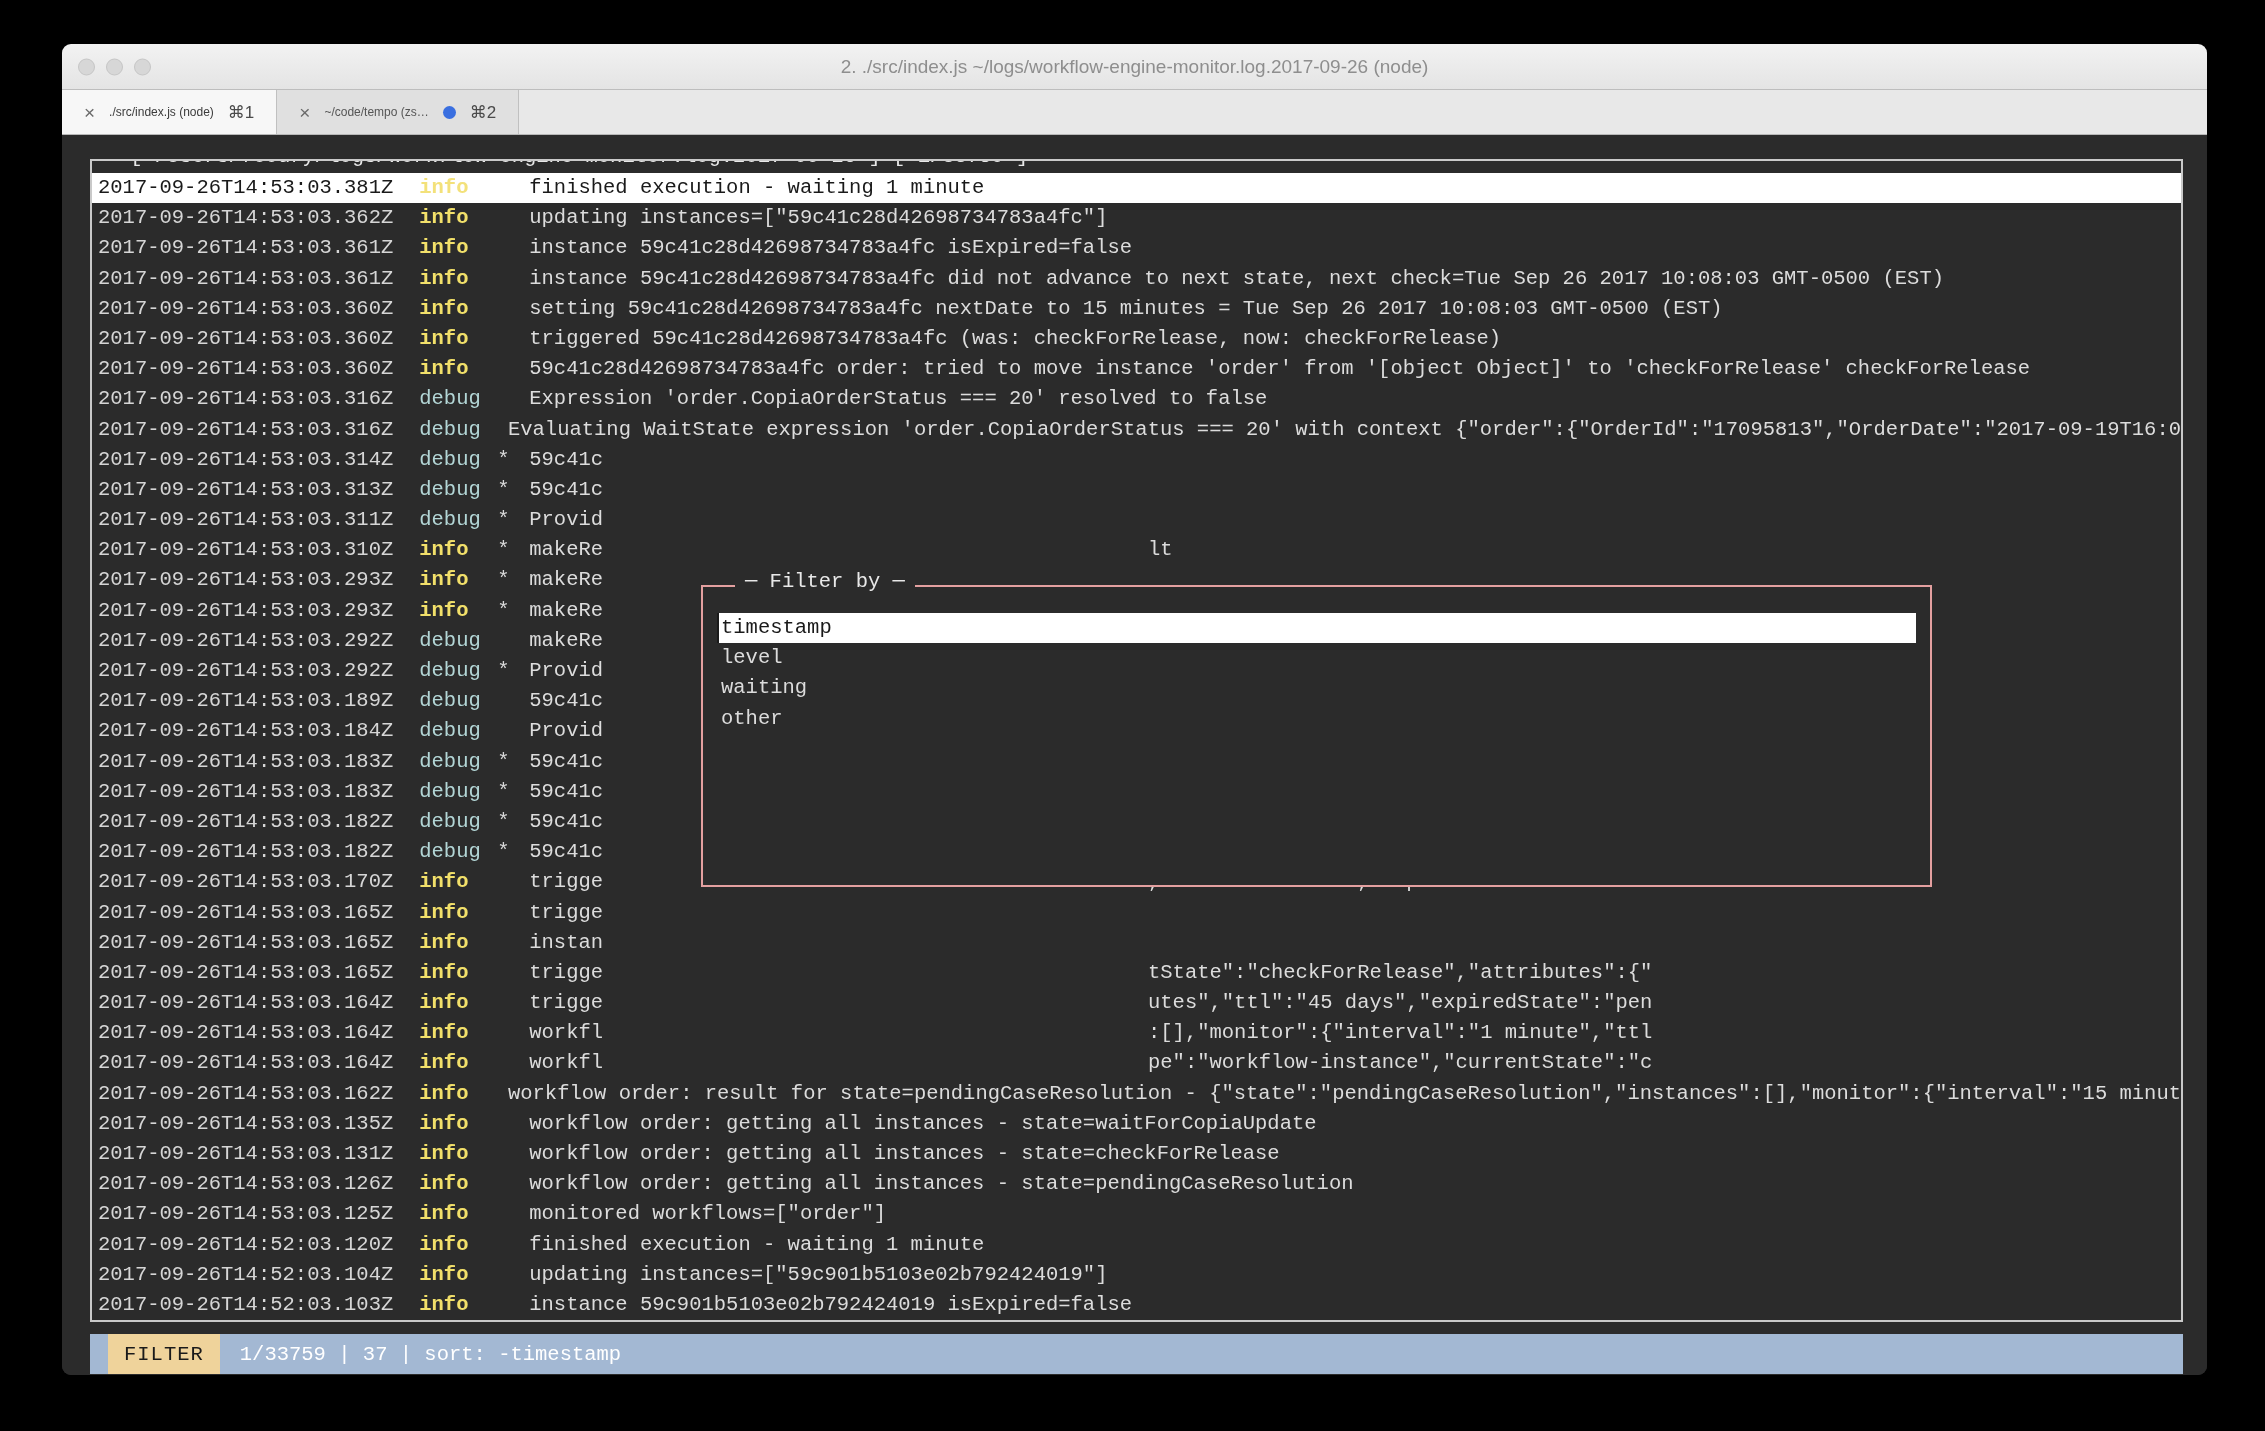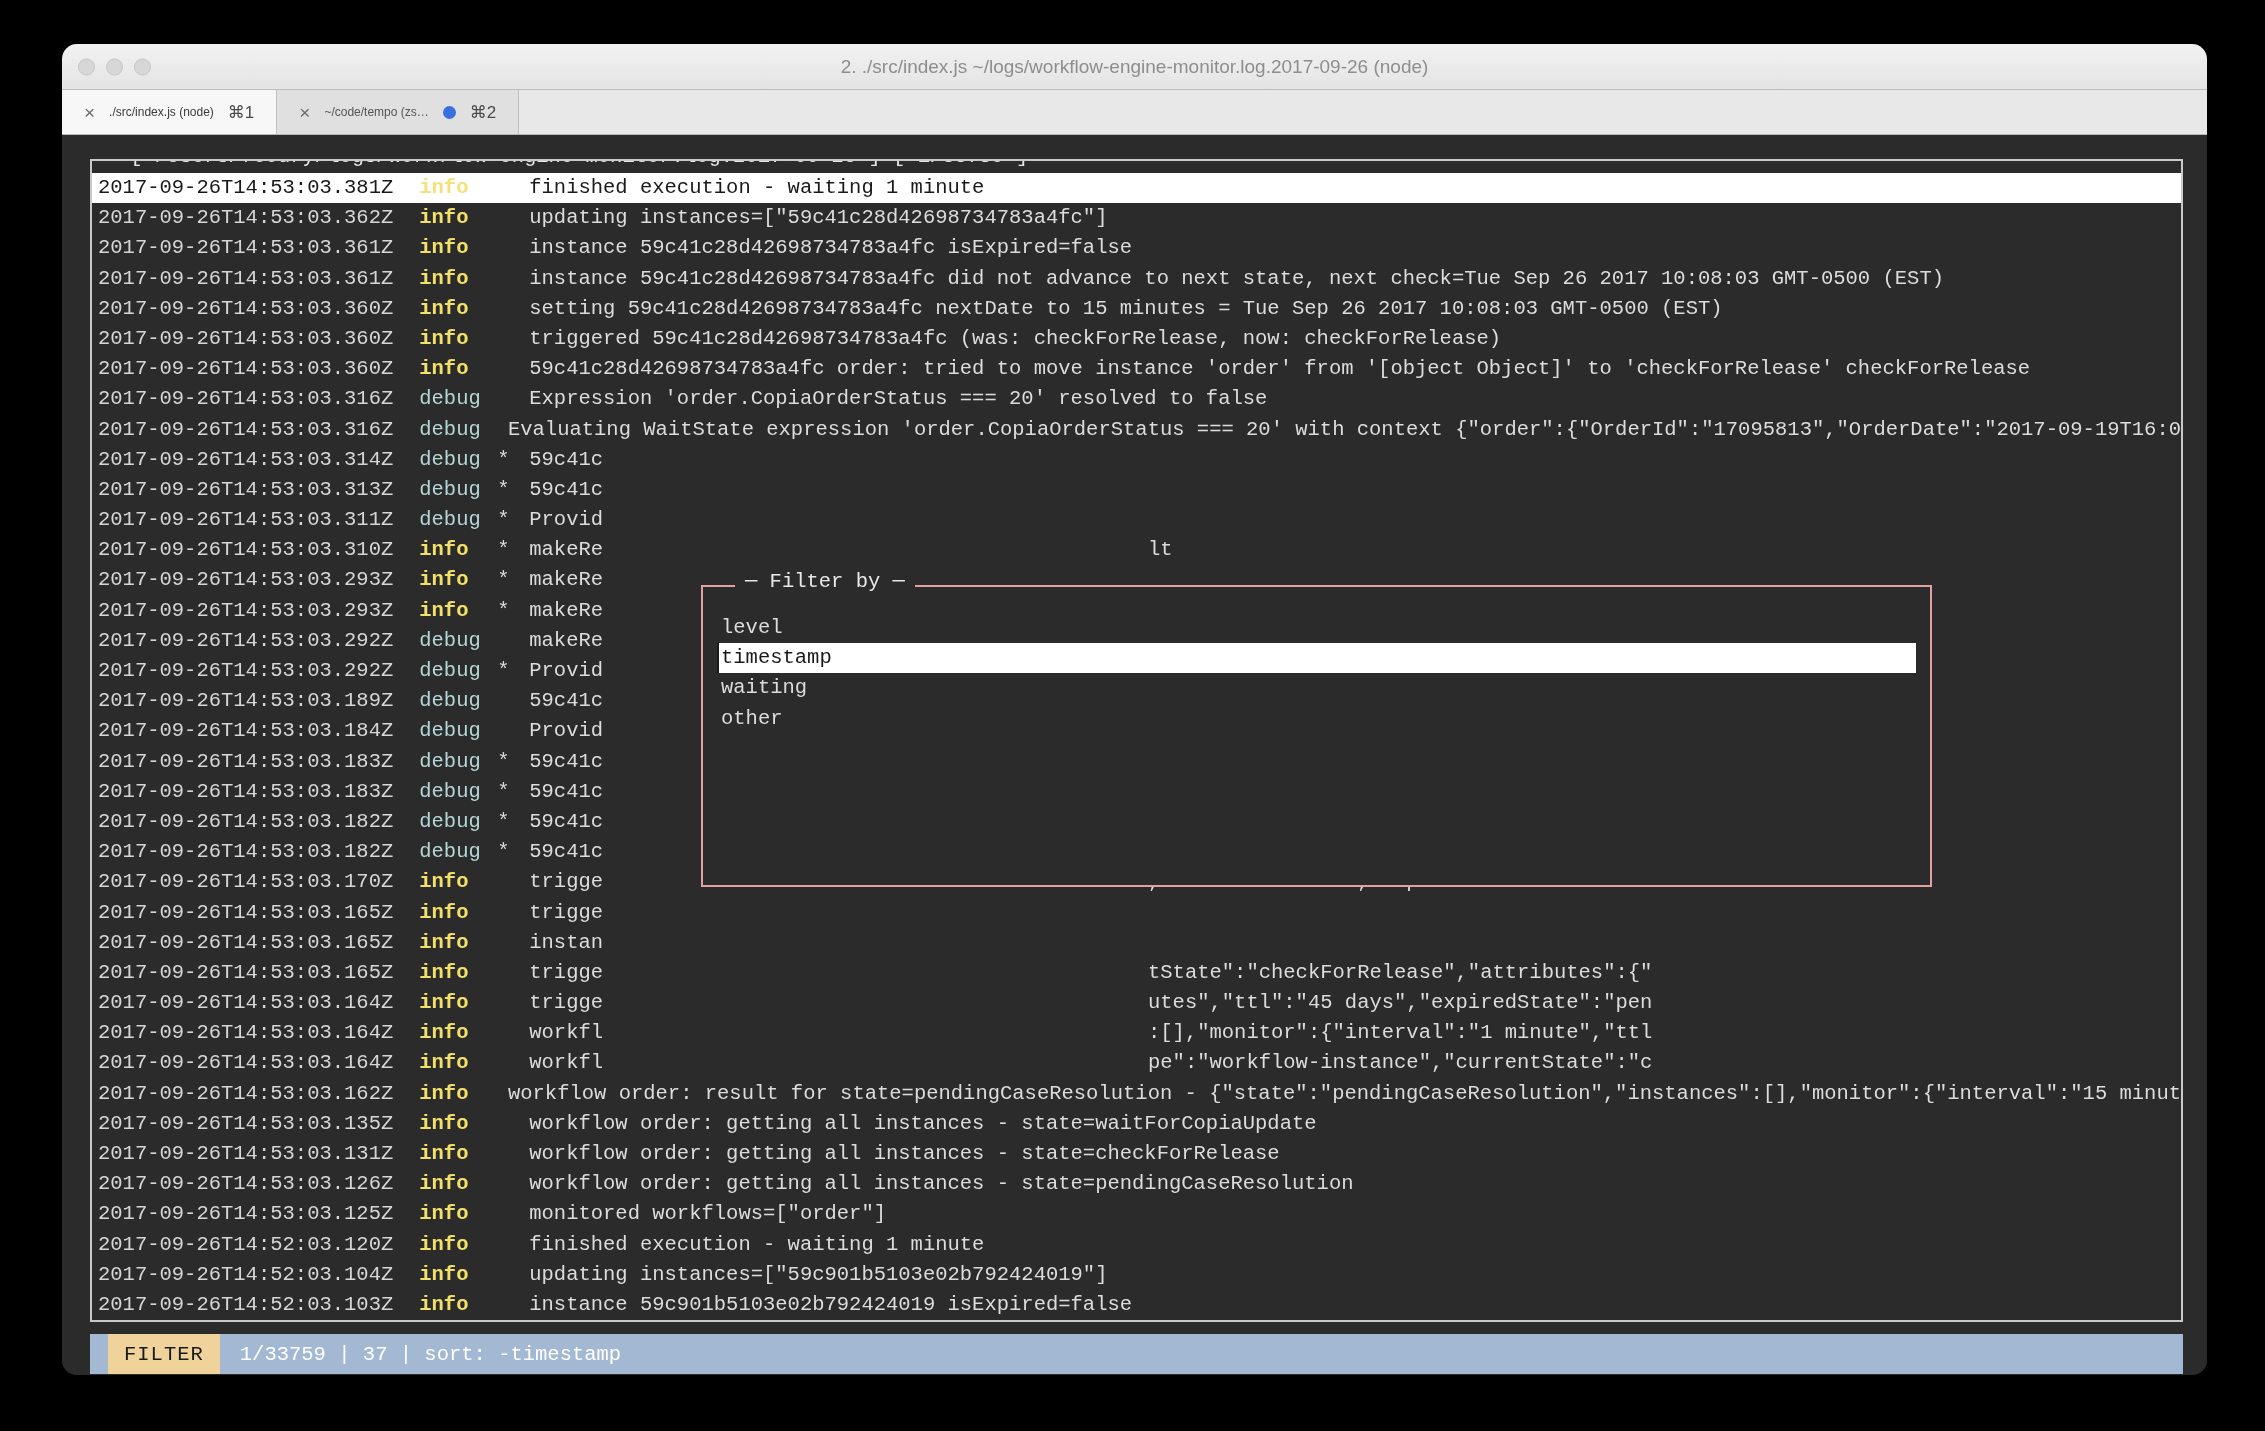--- a/index.html
+++ b/index.html
@@ -20,21 +20,21 @@
   }
 
   
   .window {
     position: absolute;
     left: 62px;
     top: 44px;
     width: 2145px;
     height: 1331px;
     background: #2b2b2b;
-    border-radius: 15px;
+    border-radius: 9px;
     box-shadow: 0 10px 40px rgba(0,0,0,0.65);
     overflow: hidden;
     display: flex;
     flex-direction: column;
   }
 
   
   .titlebar {
     position: relative;
     height: 46px;
@@ -290,22 +290,22 @@
 
     <div class="term-body">
 
       <div class="log-panel">
         <div class="panel-title">─[ /Users/fcoury/logs/workflow-engine-monitor.log.2017-09-26 ] [ 1/33759 ]</div>
         <div class="log-list" id="log-list"><div class="log-row selected"><span class="ts">2017-09-26T14:53:03.381Z</span><span class="lvl lvl-info">info</span><span class="star empty"> </span><span class="msg">finished execution - waiting 1 minute</span></div><div class="log-row"><span class="ts">2017-09-26T14:53:03.362Z</span><span class="lvl lvl-info">info</span><span class="star empty"> </span><span class="msg">updating instances=["59c41c28d42698734783a4fc"]</span></div><div class="log-row"><span class="ts">2017-09-26T14:53:03.361Z</span><span class="lvl lvl-info">info</span><span class="star empty"> </span><span class="msg">instance 59c41c28d42698734783a4fc isExpired=false</span></div><div class="log-row"><span class="ts">2017-09-26T14:53:03.361Z</span><span class="lvl lvl-info">info</span><span class="star empty"> </span><span class="msg">instance 59c41c28d42698734783a4fc did not advance to next state, next check=Tue Sep 26 2017 10:08:03 GMT-0500 (EST)</span></div><div class="log-row"><span class="ts">2017-09-26T14:53:03.360Z</span><span class="lvl lvl-info">info</span><span class="star empty"> </span><span class="msg">setting 59c41c28d42698734783a4fc nextDate to 15 minutes = Tue Sep 26 2017 10:08:03 GMT-0500 (EST)</span></div><div class="log-row"><span class="ts">2017-09-26T14:53:03.360Z</span><span class="lvl lvl-info">info</span><span class="star empty"> </span><span class="msg">triggered 59c41c28d42698734783a4fc (was: checkForRelease, now: checkForRelease)</span></div><div class="log-row"><span class="ts">2017-09-26T14:53:03.360Z</span><span class="lvl lvl-info">info</span><span class="star empty"> </span><span class="msg">59c41c28d42698734783a4fc order: tried to move instance 'order' from '[object Object]' to 'checkForRelease' checkForRelease</span></div><div class="log-row"><span class="ts">2017-09-26T14:53:03.316Z</span><span class="lvl lvl-debug">debug</span><span class="star empty"> </span><span class="msg">Expression 'order.CopiaOrderStatus === 20' resolved to false</span></div><div class="log-row"><span class="ts">2017-09-26T14:53:03.316Z</span><span class="lvl lvl-debug">debug</span><span class="star empty"> </span><span class="msg">Evaluating WaitState expression 'order.CopiaOrderStatus === 20' with context {"order":{"OrderId":"17095813","OrderDate":"2017-09-19T16:0</span></div><div class="log-row"><span class="ts">2017-09-26T14:53:03.314Z</span><span class="lvl lvl-debug">debug</span><span class="star">*</span><span class="msg">59c41c</span></div><div class="log-row"><span class="ts">2017-09-26T14:53:03.313Z</span><span class="lvl lvl-debug">debug</span><span class="star">*</span><span class="msg">59c41c</span></div><div class="log-row"><span class="ts">2017-09-26T14:53:03.311Z</span><span class="lvl lvl-debug">debug</span><span class="star">*</span><span class="msg">Provid</span></div><div class="log-row" style="position: relative;"><span class="ts">2017-09-26T14:53:03.310Z</span><span class="lvl lvl-info">info</span><span class="star">*</span><span class="msg">makeRe</span><span class="msg" style="position: absolute; left: 1056px; white-space: pre;">lt</span></div><div class="log-row"><span class="ts">2017-09-26T14:53:03.293Z</span><span class="lvl lvl-info">info</span><span class="star">*</span><span class="msg">makeRe</span></div><div class="log-row"><span class="ts">2017-09-26T14:53:03.293Z</span><span class="lvl lvl-info">info</span><span class="star">*</span><span class="msg">makeRe</span></div><div class="log-row" style="position: relative;"><span class="ts">2017-09-26T14:53:03.292Z</span><span class="lvl lvl-debug">debug</span><span class="star empty"> </span><span class="msg">makeRe</span><span class="msg" style="position: absolute; left: 1056px; white-space: pre;">{"id":"17095813"}</span></div><div class="log-row"><span class="ts">2017-09-26T14:53:03.292Z</span><span class="lvl lvl-debug">debug</span><span class="star">*</span><span class="msg">Provid</span></div><div class="log-row"><span class="ts">2017-09-26T14:53:03.189Z</span><span class="lvl lvl-debug">debug</span><span class="star empty"> </span><span class="msg">59c41c</span></div><div class="log-row"><span class="ts">2017-09-26T14:53:03.184Z</span><span class="lvl lvl-debug">debug</span><span class="star empty"> </span><span class="msg">Provid</span></div><div class="log-row"><span class="ts">2017-09-26T14:53:03.183Z</span><span class="lvl lvl-debug">debug</span><span class="star">*</span><span class="msg">59c41c</span></div><div class="log-row"><span class="ts">2017-09-26T14:53:03.183Z</span><span class="lvl lvl-debug">debug</span><span class="star">*</span><span class="msg">59c41c</span></div><div class="log-row"><span class="ts">2017-09-26T14:53:03.182Z</span><span class="lvl lvl-debug">debug</span><span class="star">*</span><span class="msg">59c41c</span></div><div class="log-row" style="position: relative;"><span class="ts">2017-09-26T14:53:03.182Z</span><span class="lvl lvl-debug">debug</span><span class="star">*</span><span class="msg">59c41c</span><span class="msg" style="position: absolute; left: 1056px; white-space: pre;">e=sendBillingInfo</span></div><div class="log-row" style="position: relative;"><span class="ts">2017-09-26T14:53:03.170Z</span><span class="lvl lvl-info">info</span><span class="star empty"> </span><span class="msg">trigge</span><span class="msg" style="position: absolute; left: 1056px; white-space: pre;">,"ttl":"1 minute","expiredState":"checkMi</span></div><div class="log-row"><span class="ts">2017-09-26T14:53:03.165Z</span><span class="lvl lvl-info">info</span><span class="star empty"> </span><span class="msg">trigge</span></div><div class="log-row"><span class="ts">2017-09-26T14:53:03.165Z</span><span class="lvl lvl-info">info</span><span class="star empty"> </span><span class="msg">instan</span></div><div class="log-row" style="position: relative;"><span class="ts">2017-09-26T14:53:03.165Z</span><span class="lvl lvl-info">info</span><span class="star empty"> </span><span class="msg">trigge</span><span class="msg" style="position: absolute; left: 1056px; white-space: pre;">tState":"checkForRelease","attributes":{"</span></div><div class="log-row" style="position: relative;"><span class="ts">2017-09-26T14:53:03.164Z</span><span class="lvl lvl-info">info</span><span class="star empty"> </span><span class="msg">trigge</span><span class="msg" style="position: absolute; left: 1056px; white-space: pre;">utes","ttl":"45 days","expiredState":"pen</span></div><div class="log-row" style="position: relative;"><span class="ts">2017-09-26T14:53:03.164Z</span><span class="lvl lvl-info">info</span><span class="star empty"> </span><span class="msg">workfl</span><span class="msg" style="position: absolute; left: 1056px; white-space: pre;">:[],"monitor":{"interval":"1 minute","ttl</span></div><div class="log-row" style="position: relative;"><span class="ts">2017-09-26T14:53:03.164Z</span><span class="lvl lvl-info">info</span><span class="star empty"> </span><span class="msg">workfl</span><span class="msg" style="position: absolute; left: 1056px; white-space: pre;">pe":"workflow-instance","currentState":"c</span></div><div class="log-row"><span class="ts">2017-09-26T14:53:03.162Z</span><span class="lvl lvl-info">info</span><span class="star empty"> </span><span class="msg">workflow order: result for state=pendingCaseResolution - {"state":"pendingCaseResolution","instances":[],"monitor":{"interval":"15 minut</span></div><div class="log-row"><span class="ts">2017-09-26T14:53:03.135Z</span><span class="lvl lvl-info">info</span><span class="star empty"> </span><span class="msg">workflow order: getting all instances - state=waitForCopiaUpdate</span></div><div class="log-row"><span class="ts">2017-09-26T14:53:03.131Z</span><span class="lvl lvl-info">info</span><span class="star empty"> </span><span class="msg">workflow order: getting all instances - state=checkForRelease</span></div><div class="log-row"><span class="ts">2017-09-26T14:53:03.126Z</span><span class="lvl lvl-info">info</span><span class="star empty"> </span><span class="msg">workflow order: getting all instances - state=pendingCaseResolution</span></div><div class="log-row"><span class="ts">2017-09-26T14:53:03.125Z</span><span class="lvl lvl-info">info</span><span class="star empty"> </span><span class="msg">monitored workflows=["order"]</span></div><div class="log-row"><span class="ts">2017-09-26T14:52:03.120Z</span><span class="lvl lvl-info">info</span><span class="star empty"> </span><span class="msg">finished execution - waiting 1 minute</span></div><div class="log-row"><span class="ts">2017-09-26T14:52:03.104Z</span><span class="lvl lvl-info">info</span><span class="star empty"> </span><span class="msg">updating instances=["59c901b5103e02b792424019"]</span></div><div class="log-row"><span class="ts">2017-09-26T14:52:03.103Z</span><span class="lvl lvl-info">info</span><span class="star empty"> </span><span class="msg">instance 59c901b5103e02b792424019 isExpired=false</span></div></div>
 
         <div class="filter-dialog">
           <div class="filter-legend">─ Filter by ─</div>
           <div class="filter-options" id="filter-options">
+              <div class="filter-opt selected">timestamp</div>
               <div class="filter-opt">level</div>
-              <div class="filter-opt selected">timestamp</div>
               <div class="filter-opt">waiting</div>
               <div class="filter-opt">other</div>
             </div>
         </div>
       </div>
 
       <div class="statusbar">
         <div class="status-pad"></div>
         <div class="status-badge">FILTER</div>
         <div class="status-text">1/33759 | 37 | sort: -timestamp</div>

